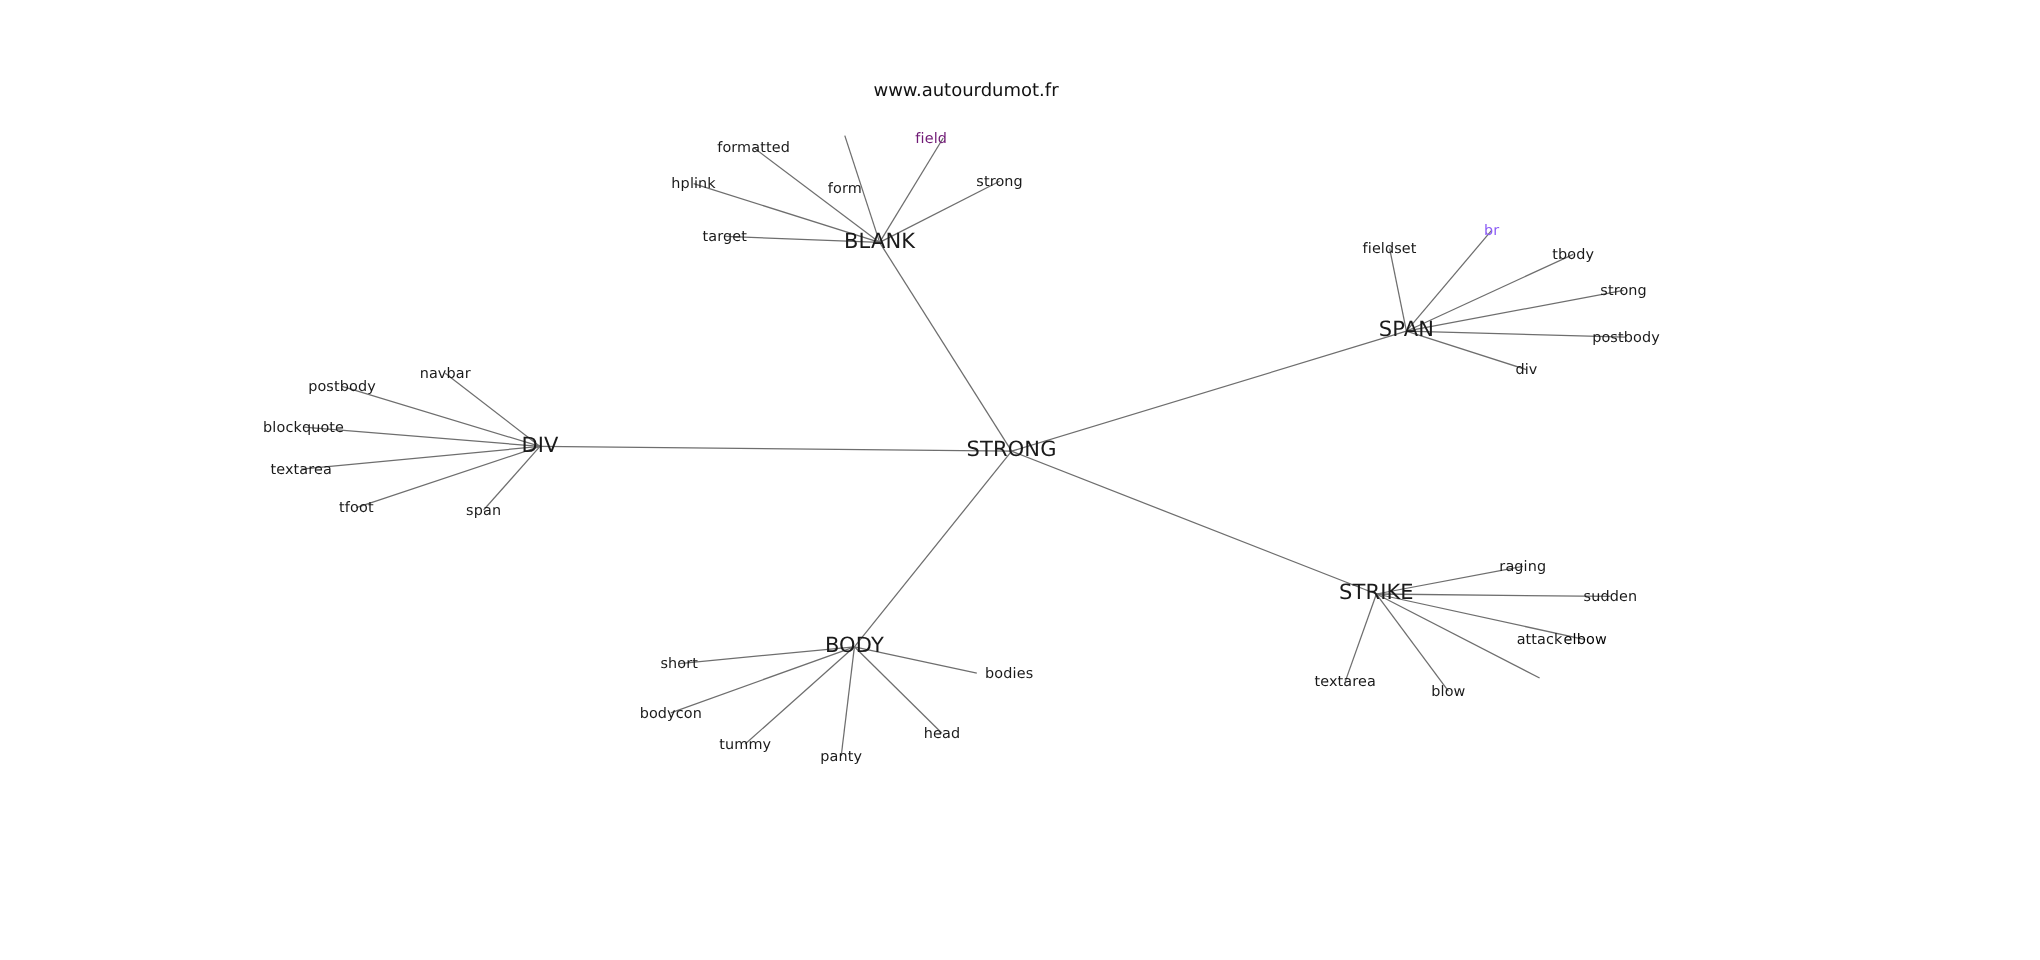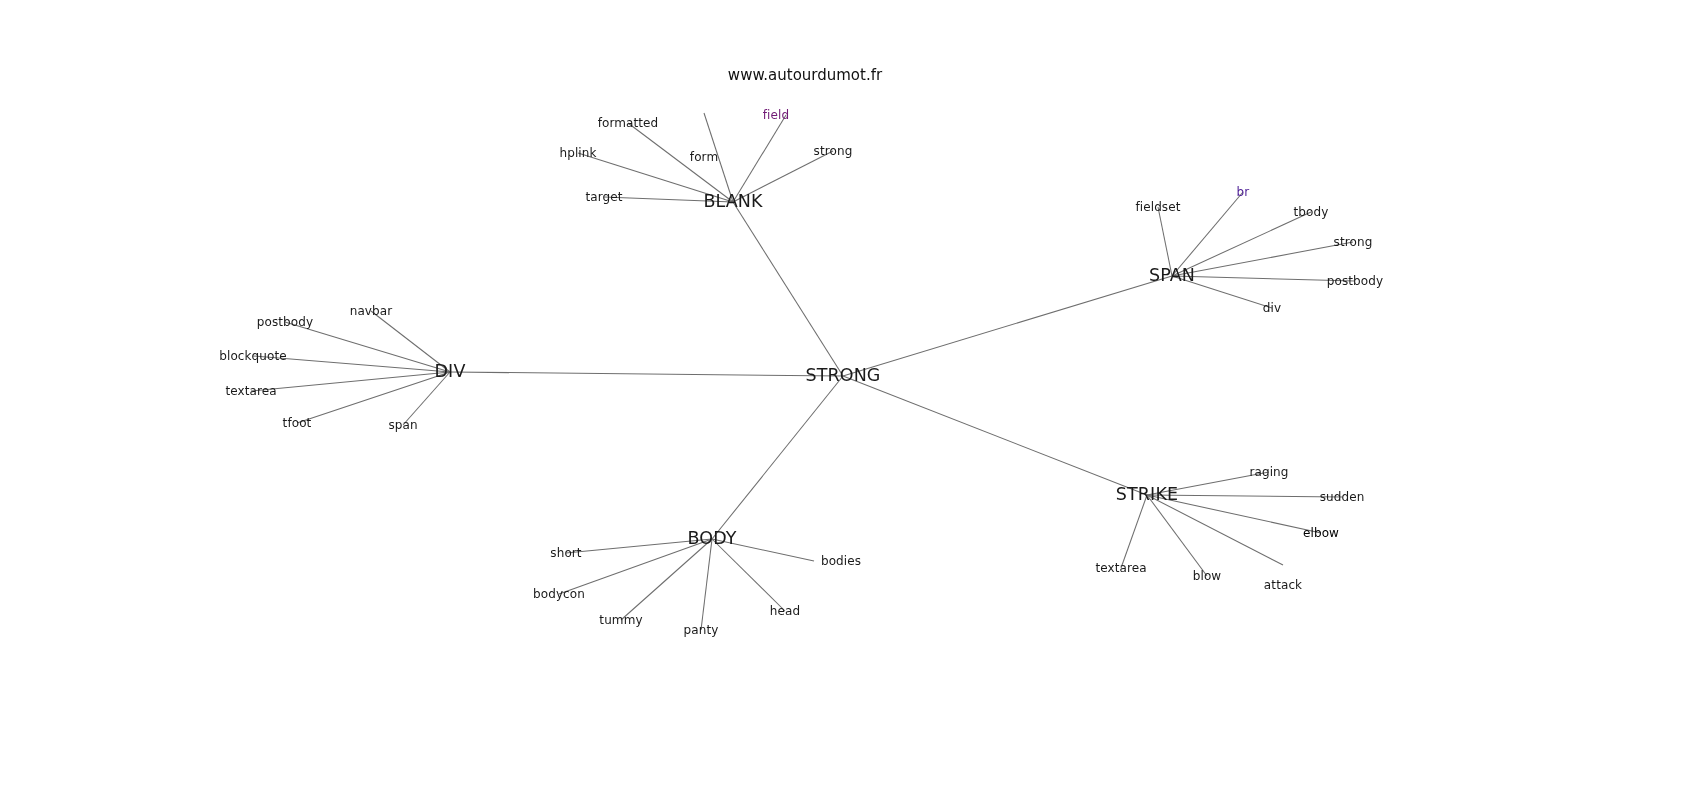--- a/index.html
+++ b/index.html
@@ -111,37 +111,37 @@
       <div class="node-label node-hub" style="left: 450px; top: 372px; color: rgb(26, 26, 26);">DIV</div>
       <div class="node-label node-hub" style="left: 712px; top: 539px; color: rgb(26, 26, 26);">BODY</div>
       <div class="node-label node-hub" style="left: 1147px; top: 495px; color: rgb(26, 26, 26);">STRIKE</div>
       <div class="node-label node-leaf" style="left: 628px; top: 123px; color: rgb(26, 26, 26);">formatted</div>
       <div class="node-label node-leaf" style="left: 704px; top: 113px; color: rgb(26, 26, 26); margin-top: 44px;">form</div>
       <div class="node-label node-leaf" style="left: 776px; top: 115px; color: #701a75;">field</div>
       <div class="node-label node-leaf" style="left: 833px; top: 151px; color: rgb(26, 26, 26);">strong</div>
       <div class="node-label node-leaf" style="left: 578px; top: 153px; color: rgb(26, 26, 26);">hplink</div>
       <div class="node-label node-leaf" style="left: 604px; top: 197px; color: rgb(26, 26, 26);">target</div>
       <div class="node-label node-leaf" style="left: 1158px; top: 207px; color: rgb(26, 26, 26);">fieldset</div>
-      <div class="node-label node-leaf" style="left: 1243px; top: 192px; color: #4c1d95;">br</div>
+      <div class="node-label node-leaf" style="left: 1243px; top: 192px; color: #8b5cf6;">br</div>
       <div class="node-label node-leaf" style="left: 1311px; top: 212px; color: rgb(26, 26, 26);">tbody</div>
       <div class="node-label node-leaf" style="left: 1353px; top: 242px; color: rgb(26, 26, 26);">strong</div>
       <div class="node-label node-leaf" style="left: 1355px; top: 281px; color: rgb(26, 26, 26);">postbody</div>
       <div class="node-label node-leaf" style="left: 1272px; top: 308px; color: rgb(26, 26, 26);">div</div>
       <div class="node-label node-leaf" style="left: 285px; top: 322px; color: rgb(26, 26, 26);">postbody</div>
       <div class="node-label node-leaf" style="left: 371px; top: 311px; color: rgb(26, 26, 26);">navbar</div>
       <div class="node-label node-leaf" style="left: 253px; top: 356px; color: rgb(26, 26, 26);">blockquote</div>
       <div class="node-label node-leaf" style="left: 251px; top: 391px; color: rgb(26, 26, 26);">textarea</div>
       <div class="node-label node-leaf" style="left: 297px; top: 423px; color: rgb(26, 26, 26);">tfoot</div>
       <div class="node-label node-leaf" style="left: 403px; top: 425px; color: rgb(26, 26, 26);">span</div>
       <div class="node-label node-leaf" style="left: 566px; top: 553px; color: rgb(26, 26, 26);">short</div>
       <div class="node-label node-leaf" style="left: 814px; top: 561px; color: rgb(26, 26, 26); margin-left: 27px;">bodies</div>
       <div class="node-label node-leaf" style="left: 559px; top: 594px; color: rgb(26, 26, 26); text-align: center;">bodycon</div>
       <div class="node-label node-leaf" style="left: 621px; top: 620px; color: rgb(26, 26, 26);">tummy</div>
       <div class="node-label node-leaf" style="left: 701px; top: 630px; color: rgb(26, 26, 26);">panty</div>
       <div class="node-label node-leaf" style="left: 785px; top: 611px; color: rgb(26, 26, 26);">head</div>
       <div class="node-label node-leaf" style="left: 1269px; top: 472px; color: rgb(26, 26, 26);">raging</div>
       <div class="node-label node-leaf" style="left: 1342px; top: 497px; color: rgb(26, 26, 26);">sudden</div>
       <div class="node-label node-leaf" style="left: 1321px; top: 533px; color: #000000;">elbow</div>
-      <div class="node-label node-leaf" style="left: 1283px; top: 585px; color: rgb(26, 26, 26);">attack</div>
+      <div class="node-label node-leaf" style="left: 1283px; top: 533px; color: rgb(26, 26, 26);">attack</div>
       <div class="node-label node-leaf" style="left: 1207px; top: 576px; color: rgb(26, 26, 26);">blow</div>
       <div class="node-label node-leaf" style="left: 1121px; top: 568px; color: rgb(26, 26, 26);">textarea</div>
     </div>
 </div>
 
 </body></html>

